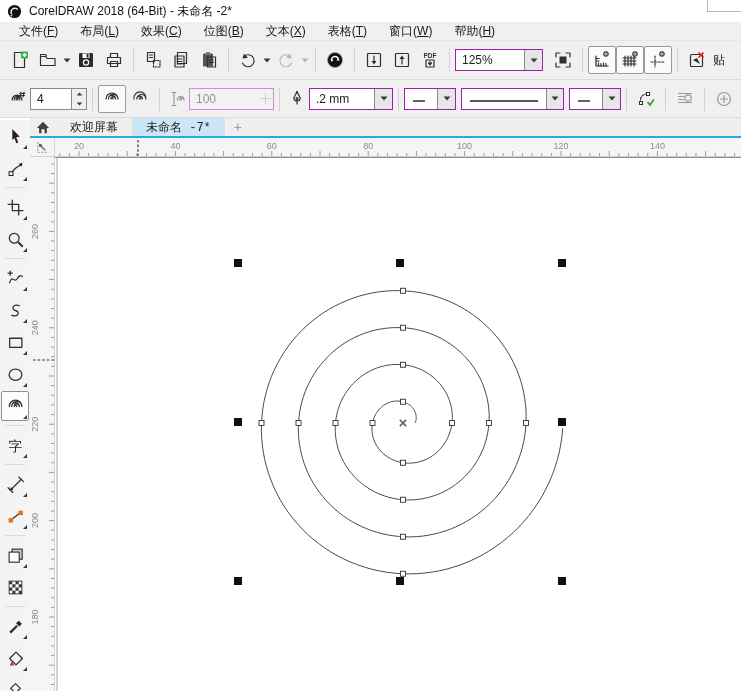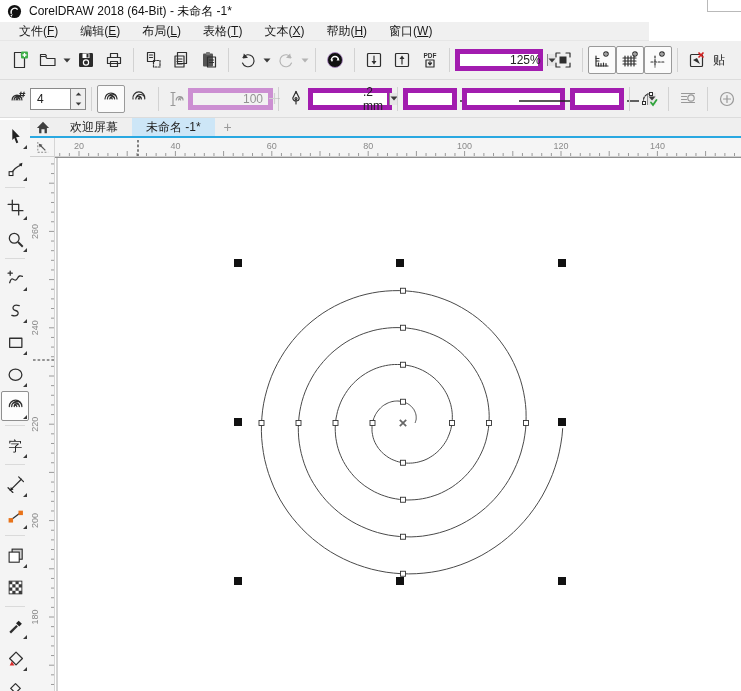--- a/index.html
+++ b/index.html
@@ -6,49 +6,49 @@
   #app{position:relative;width:741px;height:691px;background:#fff;overflow:hidden;
        font-family:"Liberation Sans","DejaVu Sans",sans-serif;font-size:12px;color:#222;
        -webkit-user-select:none;user-select:none;}
   
   .titlebar{position:absolute;left:0;top:0;width:741px;height:22px;background:#fff;
             display:flex;align-items:center;gap:7px;padding-left:7px;box-sizing:border-box;}
   .titlebar .ttl{font-size:12px;color:#111;}
   .winfrag{position:absolute;right:0;top:0;width:33px;height:11px;background:#fff;
            border-left:1px solid #b9b9b9;border-bottom:1px solid #b9b9b9;}
   
-  .menubar{position:absolute;left:0;top:22px;width:649px;height:19px;background:#f0f0f0;
+  .menubar{position:absolute;left:0;top:22px;width:741px;height:19px;background:#f0f0f0;
            display:flex;align-items:center;padding-left:8px;box-sizing:border-box;border-bottom:1px solid #e6e6e6;}
   .mi{padding:2px 11px;color:#1a1a1a;}
   .mi u{text-decoration:underline;}
   
   .stdbar{position:absolute;left:0;top:41px;width:741px;height:39px;background:#f0f0f0;
           display:flex;align-items:center;padding-left:6px;box-sizing:border-box;border-bottom:1px solid #dcdcdc;}
   .propbar{position:absolute;left:0;top:80px;width:741px;height:38px;background:#f0f0f0;
            display:flex;align-items:center;padding-left:6px;box-sizing:border-box;border-bottom:1px solid #dcdcdc;}
   .tbtn{width:26px;height:26px;display:flex;align-items:center;justify-content:center;border:1px solid transparent;border-radius:2px;flex:0 0 auto;}
   .tbtn.pressed{border:1px solid #9a9a9a;background:#fbfbfb;}
   .tbtn svg{width:18px;height:18px;}
   .caret{width:10px;height:26px;display:flex;align-items:center;justify-content:center;flex:0 0 auto;}
   .caret svg{width:8px;height:5px;}
   .sep{width:1px;height:24px;background:#d2d2d2;margin:0 5px;flex:0 0 auto;}
   svg .st{stroke:#2f2f2f;fill:none;stroke-width:1.2;stroke-linecap:round;stroke-linejoin:round;}
   svg .gy{stroke:#b4b4b4;fill:none;stroke-width:1.2;stroke-linecap:round;}
-  .combo{display:flex;align-items:center;border:5px solid #a21caf;background:#fff;height:22px;box-sizing:border-box;padding-left:44px;}
+  .combo{display:flex;align-items:center;border:1px solid #a21caf;background:#fff;height:22px;box-sizing:border-box;}
   .combo .cval{padding:0 6px;flex:1;text-align:left;}
   .combo .cbtn{width:17px;height:100%;background:#e6e6e6;border-left:1px solid #8a8a8a;display:flex;align-items:center;justify-content:center;}
   .numbox{border:1px solid #8a8a8a;background:#fff;height:22px;box-sizing:border-box;display:flex;align-items:center;padding:0 6px;}
   .spin{display:flex;flex-direction:column;width:15px;height:22px;border:1px solid #8a8a8a;border-left:none;background:#efefef;box-sizing:border-box;}
   .spin div{flex:1;display:flex;align-items:center;justify-content:center;}
   .gray{opacity:.45;}
   
   .tabbar{position:absolute;left:30px;top:118px;width:711px;height:20px;background:#efefef;
           display:flex;align-items:stretch;border-bottom:2px solid #29a8e1;box-sizing:border-box;}
   .homebtn{width:26px;display:flex;align-items:center;justify-content:center;}
-  .tab{display:flex;align-items:center;padding:0 14px;color:#222;}
+  .tab{display:flex;align-items:center;padding:0 14px;color:#222;font-family:Liberation Mono, monospace;}
   .tab.active{background:#cde6f7;}
   .newtab{width:26px;display:flex;align-items:center;justify-content:center;color:#9a9a9a;font-size:14px;}
   
   .toolbox{position:absolute;left:0;top:120px;width:30px;height:571px;background:#f4f4f4;
            display:flex;flex-direction:column;align-items:center;overflow:hidden;}
   .tool{position:relative;width:26px;height:28px;display:flex;align-items:center;justify-content:center;flex:0 0 auto;border:1px solid transparent;border-radius:2px;margin:1px 0;}
   .tool.selected{border:1px solid #8f8f8f;background:#fdfdfd;}
   .tool svg{width:17px;height:17px;}
   .tool .fly{position:absolute;right:1px;bottom:1px;width:0;height:0;border-left:4px solid transparent;border-bottom:4px solid #3a3a3a;}
   .tsep{width:20px;height:1px;background:#dadada;margin:3px 0;flex:0 0 auto;}
@@ -65,32 +65,33 @@
 <body>
 
 <div id="app">
 
   <div class="titlebar">
     <svg width="15" height="15" viewBox="0 0 16 16">
       <circle cx="8" cy="8" r="7" fill="#111"></circle>
       <path d="M4.5 10 C3.5 5.5 8 3 11 5.5" stroke="#fff" stroke-width="1.4" fill="none" stroke-linecap="round"></path>
       <path d="M3.5 12.5 L6 10.5 L5 13.5 Z" fill="#fff"></path>
     </svg>
-    <span class="ttl">CorelDRAW 2018 (64-Bit) - 未命名 -1*</span>
+    <span class="ttl">CorelDRAW 2018 (64-Bit) - 未命名 -2*</span>
     <div class="winfrag"></div>
   </div>
 
   <div class="menubar">
       <span class="mi">文件(<u>F</u>)</span>
-      <span class="mi">编辑(<u>E</u>)</span>
       <span class="mi">布局(<u>L</u>)</span>
+      <span class="mi">效果(<u>C</u>)</span>
+      <span class="mi">位图(<u>B</u>)</span>
+      <span class="mi">文本(<u>X</u>)</span>
       <span class="mi">表格(<u>T</u>)</span>
-      <span class="mi">文本(<u>X</u>)</span>
+      <span class="mi">窗口(<u>W</u>)</span>
       <span class="mi">帮助(<u>H</u>)</span>
-      <span class="mi">窗口(<u>W</u>)</span>
     </div>
 
   <div class="stdbar">
     <div class="tbtn">
         <svg viewBox="0 0 18 18">
       <path class="st" d="M3.5 1.5 h7 l3 3 v12 h-10 z"></path>
           <path class="st" d="M10.5 1.5 v3 h3"></path>
       <rect x="10" y="0.5" width="7" height="7" rx="1" fill="#3fae49"></rect>
           <path d="M13.5 2 v4 M11.5 4 h4" stroke="#fff" stroke-width="1.3"></path>
         </svg>
@@ -371,21 +372,21 @@
   <div class="tabbar">
     <div class="homebtn">
       <svg width="14" height="13" viewBox="0 0 16 15">
         <path d="M1 8 L8 1 L15 8 H12.5 V14 H9.8 V9.5 H6.2 V14 H3.5 V8 Z" fill="#3f3f3f"></path>
         </svg>
     </div>
     <div class="tab">
       <span>欢迎屏幕</span>
       </div>
     <div class="tab active">
-      <span>未命名 -1*</span>
+      <span>未命名 -7*</span>
       </div>
     <div class="newtab">
       <span>+</span>
       </div>
   </div>
 
   <div class="toolbox">
       <div class="tool">
         <svg viewBox="0 0 16 16">
           <path d="M5 1 L12 8.2 L8.6 8.6 L10.6 13.6 L8.8 14.4 L6.9 9.4 L5 11.2 Z" fill="#222"></path>

